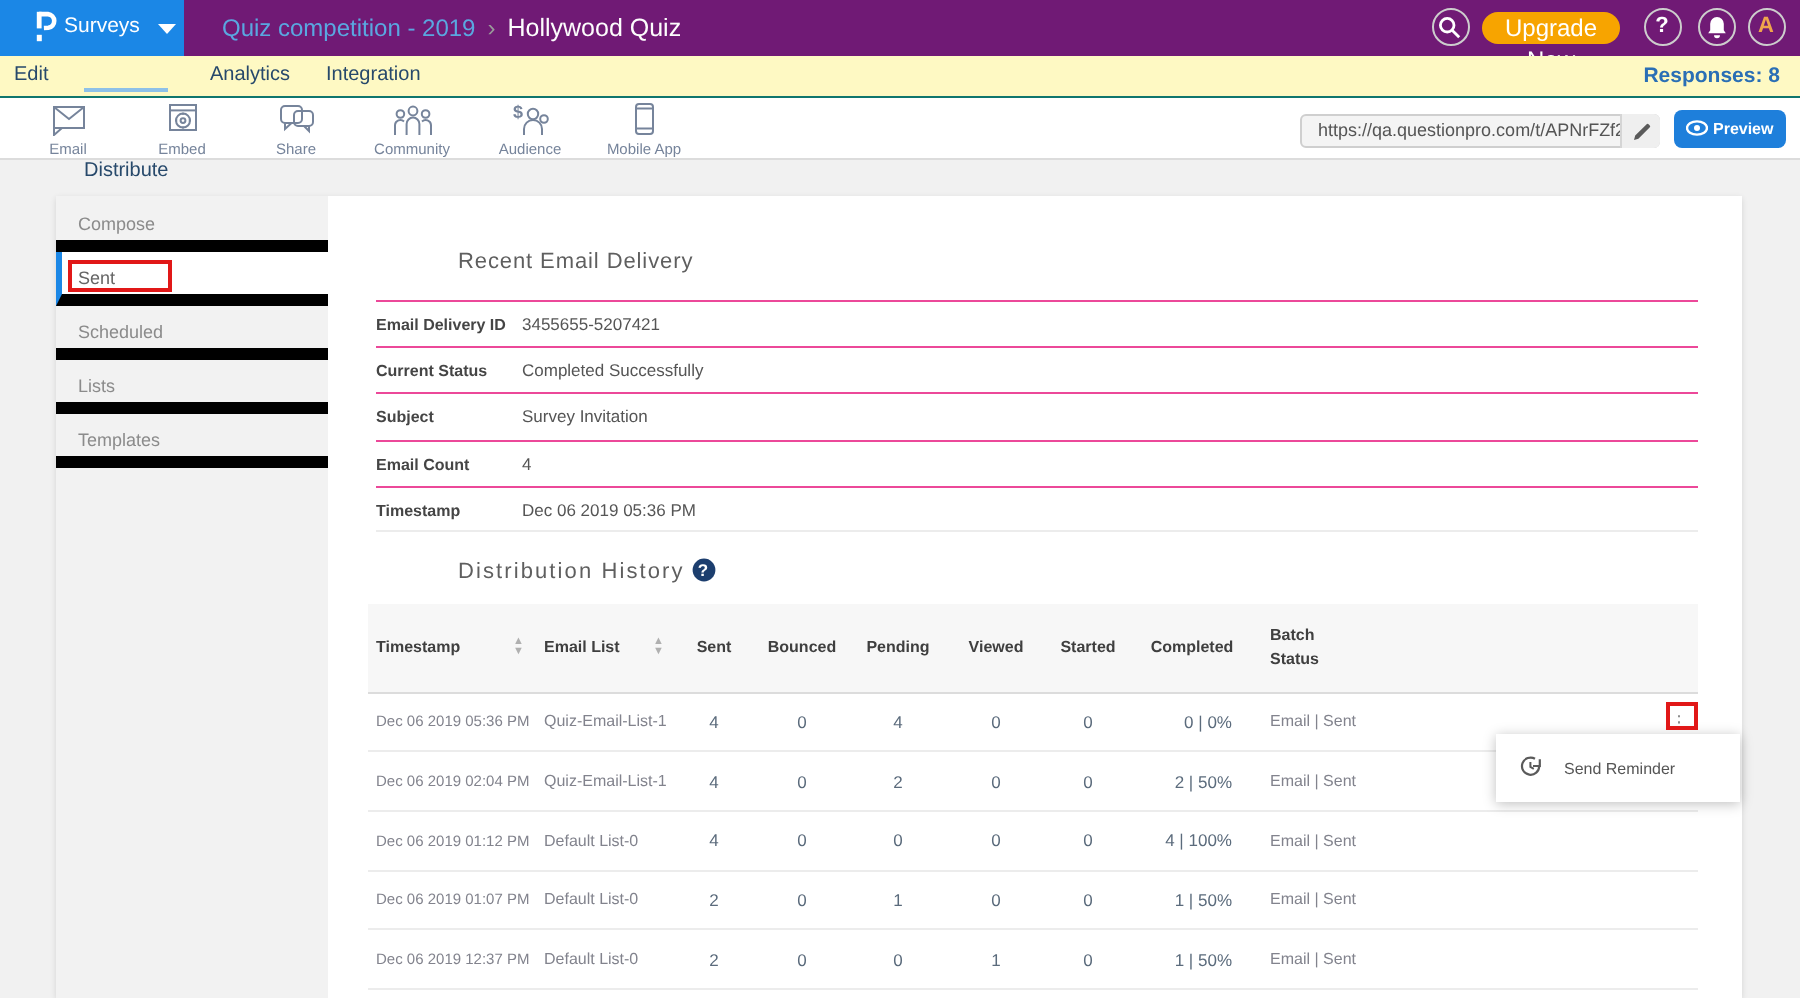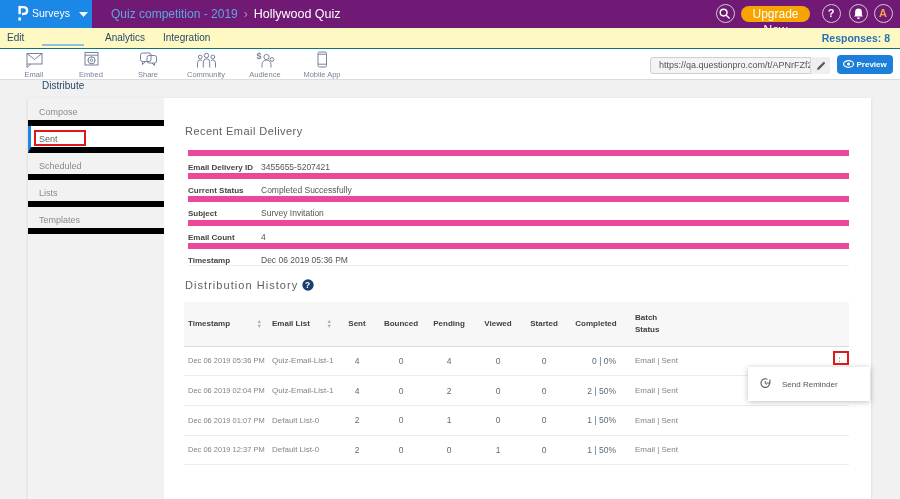--- a/index.html
+++ b/index.html
@@ -31,24 +31,24 @@
 #pencil { position:absolute; left:810px; top:8px; width:20px; height:17px; border-left:1px solid #d5d5d5; background:#efefef; border-radius:0 3px 3px 0; text-align:center; }
 #prevbtn { position:absolute; left:837px; top:5.5px; width:56px; height:19.5px; background:#1e7fdb; border-radius:4px; color:#fff; font-size:8px; font-weight:bold; text-align:center; line-height:19px; }
 
 
 #card { position:absolute; left:28px; top:98px; width:843px; height:401px; background:#fff; box-shadow:0 1px 3px rgba(0,0,0,0.12); }
 #sidebar { position:absolute; left:0; top:0; width:136px; height:401px; background:#f2f2f2; }
 .sitem { position:absolute; left:0; width:136px; height:27px; border-bottom:6px solid #000000; font-size:9px; color:#8b8b8b; line-height:27px; padding-left:11px; }
 .sitem.active { background:#fff; border-left:3px solid #1b87e6; padding-left:8px; color:#666; }
 
 #content { position:absolute; left:136px; top:0; width:707px; height:401px; }
-h2.rh { font-weight:normal; font-size:11px; color:#5f5f5f; }
-
-
-.inforow { position:absolute; left:24px; width:661px; height:23.2px; border-top:6px solid #ec4899; font-size:8.5px; line-height:23.2px; }
+h2.rh { font-weight:normal; font-size:11px; color:#5f5f5f;margin-left:44px; }
+
+
+.inforow { position:absolute; left:24px; width:661px; height:23.2px; border-top:1px solid #ec4899; font-size:8.5px; line-height:23.2px; }
 .inforow .l { position:absolute; left:0; width:73px; color:#454545; font-weight:bold; font-size:8px; line-height:23.2px; }
 .inforow .v { position:absolute; left:73px; color:#555; line-height:23.2px; }
 
 
 #dh { position:absolute; left:20px; top:204px; width:665px; }
 table { border-collapse:collapse; table-layout:fixed; width:665px; font-size:8.5px; }
 th { background:#f7f7f7; font-size:8px; color:#3f3f3f; text-align:center; font-weight:bold; height:44px; vertical-align:middle; padding:0; line-height:12px; position:relative; border-bottom:1px solid #dcdcdc; }
 td { height:29.7px; border-top:1px solid #ececec; color:#5b6b7c; text-align:center; padding:0; }
 td.t1 { text-align:left; padding-left:4px; color:#82838d; font-size:7.5px; white-space:nowrap; }
 td.t2 { text-align:left; padding-left:4px; color:#82838d; font-size:8px; }
@@ -262,20 +262,32 @@
           <td>4</td>
               <td>0</td>
               <td>2</td>
               <td>0</td>
               <td>0</td>
               <td style="text-align:right;padding-right:10px;">2 | 50%</td>
               <td class="t9">Email | Sent</td>
               <td></td>
         </tr>
         <tr>
+          <td class="t1">Dec 06 2019 01:12 PM</td>
+              <td class="t2">Default List-0</td>
+          <td>4</td>
+              <td>0</td>
+              <td>0</td>
+              <td>0</td>
+              <td>0</td>
+              <td style="text-align:right;padding-right:10px;">4 | 100%</td>
+              <td class="t9">Email | Sent</td>
+              <td></td>
+        </tr>
+        <tr>
           <td class="t1">Dec 06 2019 01:07 PM</td>
               <td class="t2">Default List-0</td>
           <td>2</td>
               <td>0</td>
               <td>1</td>
               <td>0</td>
               <td>0</td>
               <td style="text-align:right;padding-right:10px;">1 | 50%</td>
               <td class="t9">Email | Sent</td>
               <td></td>

